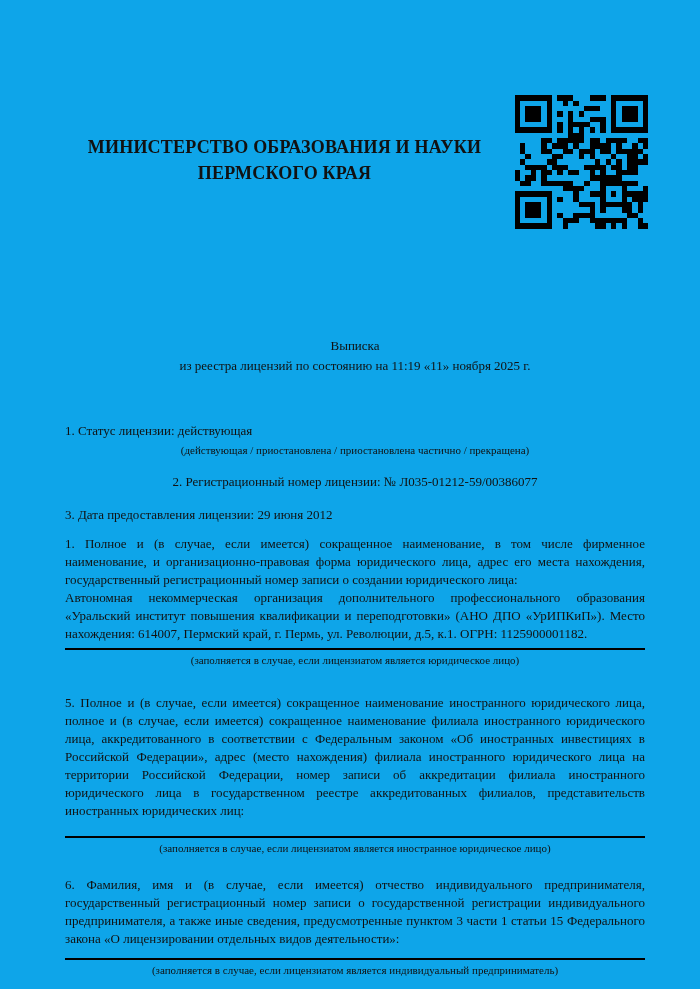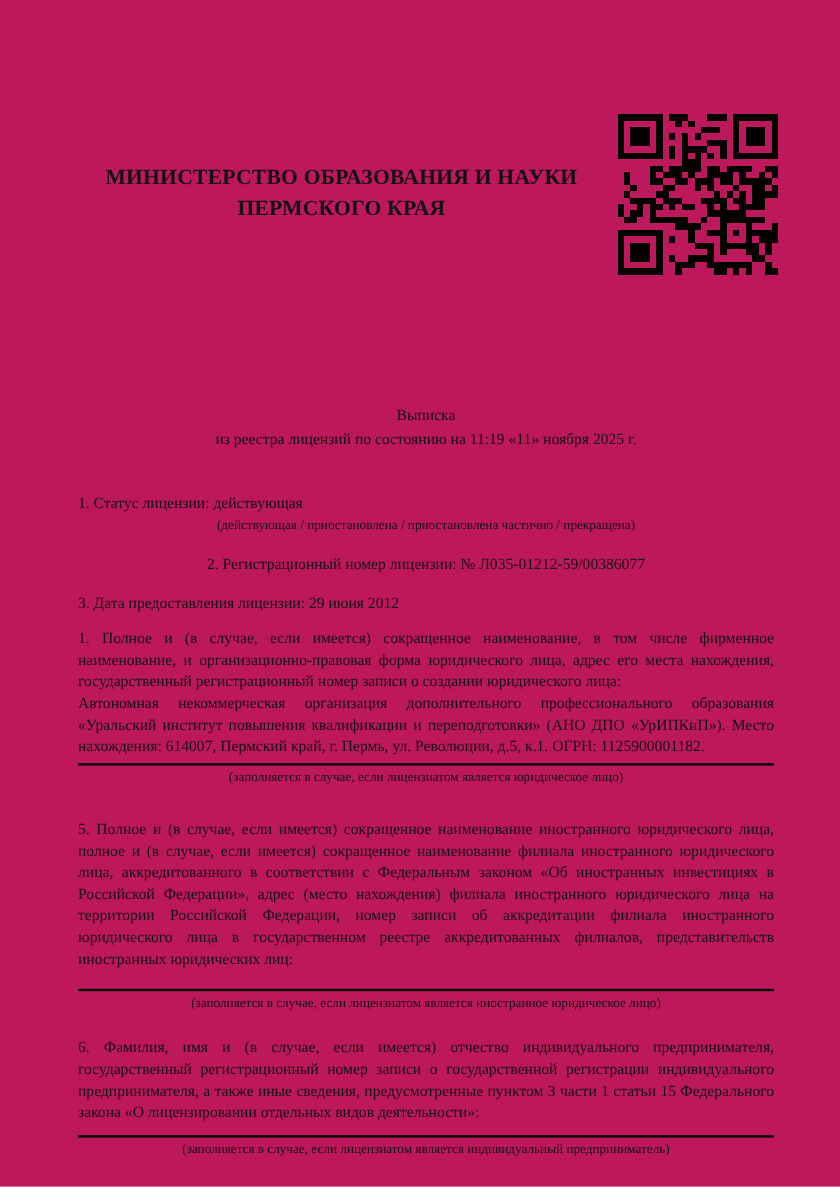--- a/index.html
+++ b/index.html
@@ -2,38 +2,38 @@
 <html lang="ru"><head>
 <meta charset="utf-8">
 <style>
   html,body{margin:0;padding:0;background:#fff;}
   .page{
     position:relative;
     width:700px;height:989px;
     box-sizing:border-box;
     padding:82px 55px 0 65px;
     overflow:hidden;
-    background:#be185d;
+    background:#0ea5e9;
     color:#111;
     font-family:"Liberation Serif","DejaVu Serif",serif;
     font-size:13px;
   }
   .header-row{display:flex;align-items:flex-start;}
   .org-block{flex:1;text-align:center;padding-top:52px;}
   .org-name{font-weight:bold;font-size:18px;line-height:1.45;letter-spacing:.2px;}
   .org-caption{font-size:10px;margin-top:3px;}
   .qr{width:155px;flex:0 0 155px;margin-right:-14px;}
   .qr svg{display:block;}
   .doc-title{text-align:center;margin-top:94px;line-height:1.5;font-size:13px;}
   .item{margin-top:0;}
   .item-text{line-height:18px;}
   .just{text-align:justify;}
   .caption{font-size:11px;text-align:center;line-height:1.3;margin-top:3px;}
   .fill-line{border:none;border-top:2px solid #000;margin:0;}
-  .m-item1{margin-top:35px;}
+  .m-item1{margin-top:47px;}
   .m-item2{margin-top:16px;text-align:center;}
   .m-item3{margin-top:15px;}
   .m-item4{margin-top:11px;}
   .m-item5{margin-top:26px;}
   .m-item6{margin-top:21px;}
   .m-item7{margin-top:28px;}
   .gap-lg{height:16px;}
   .gap-sm{height:10px;}
   .hr-pad{height:5px;}
   .page-number{text-align:center;margin-top:14px;font-size:13px;}

